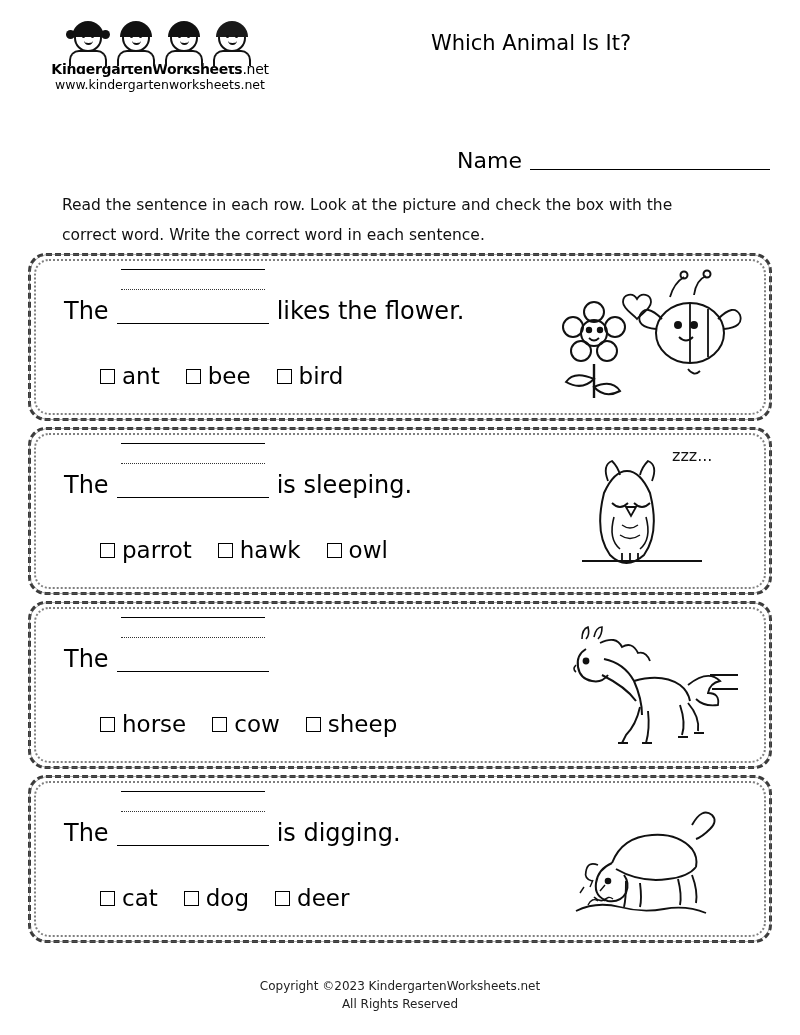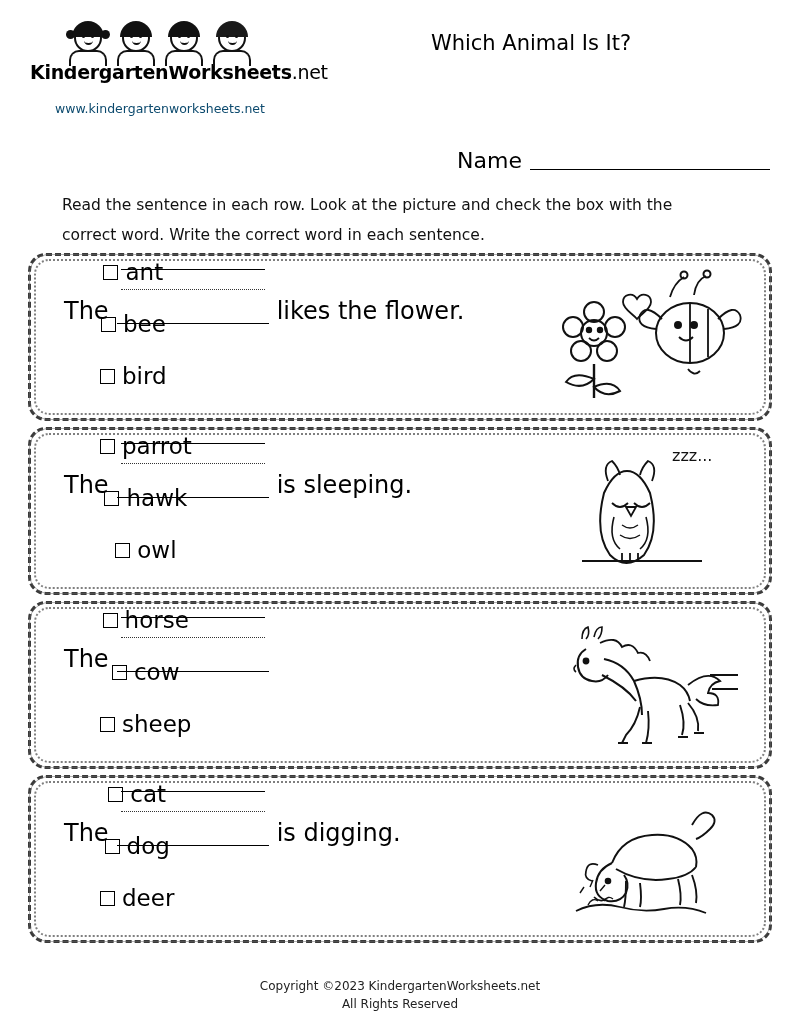--- a/index.html
+++ b/index.html
@@ -84,31 +84,31 @@
     top: 10px;
     width: 9px; height: 9px;
     border-radius: 50%;
     background: #111;
   }
   .kid .pig.l { left: 1px; }
   .kid .pig.r { left: 36px; }
 
   .logo-text {
     font-family: "DejaVu Sans", sans-serif;
-    font-size: 19px;
+    font-size: 14px;
     font-weight: bold;
     letter-spacing: -0.3px;
     white-space: nowrap;
     line-height: 1.1;
   }
   .logo-text .light { font-weight: normal; }
   .logo-url {
-    margin-top: 18px;
+    margin-top: 0;
     font-size: 12.5px;
-    color: #0c4a6e;
+    color: #000000;
     font-family: "DejaVu Sans", sans-serif;
   }
 
   .title-block {
     position: absolute;
     left: 286px;
     top: 26px;
     width: 490px;
     text-align: center;
   }
@@ -234,21 +234,20 @@
 
   .choices {
     position: absolute;
     left: 72px;
     bottom: 32px;
     display: flex;
     align-items: center;
     gap: 26px;
     font-size: 23px;
     font-family: "DejaVu Sans", sans-serif;
-    flex-direction: column;
   }
   .choice {
     display: flex;
     align-items: center;
     gap: 7px;
     cursor: pointer;
   }
   .cbox {
     width: 15px;
     height: 15px;

